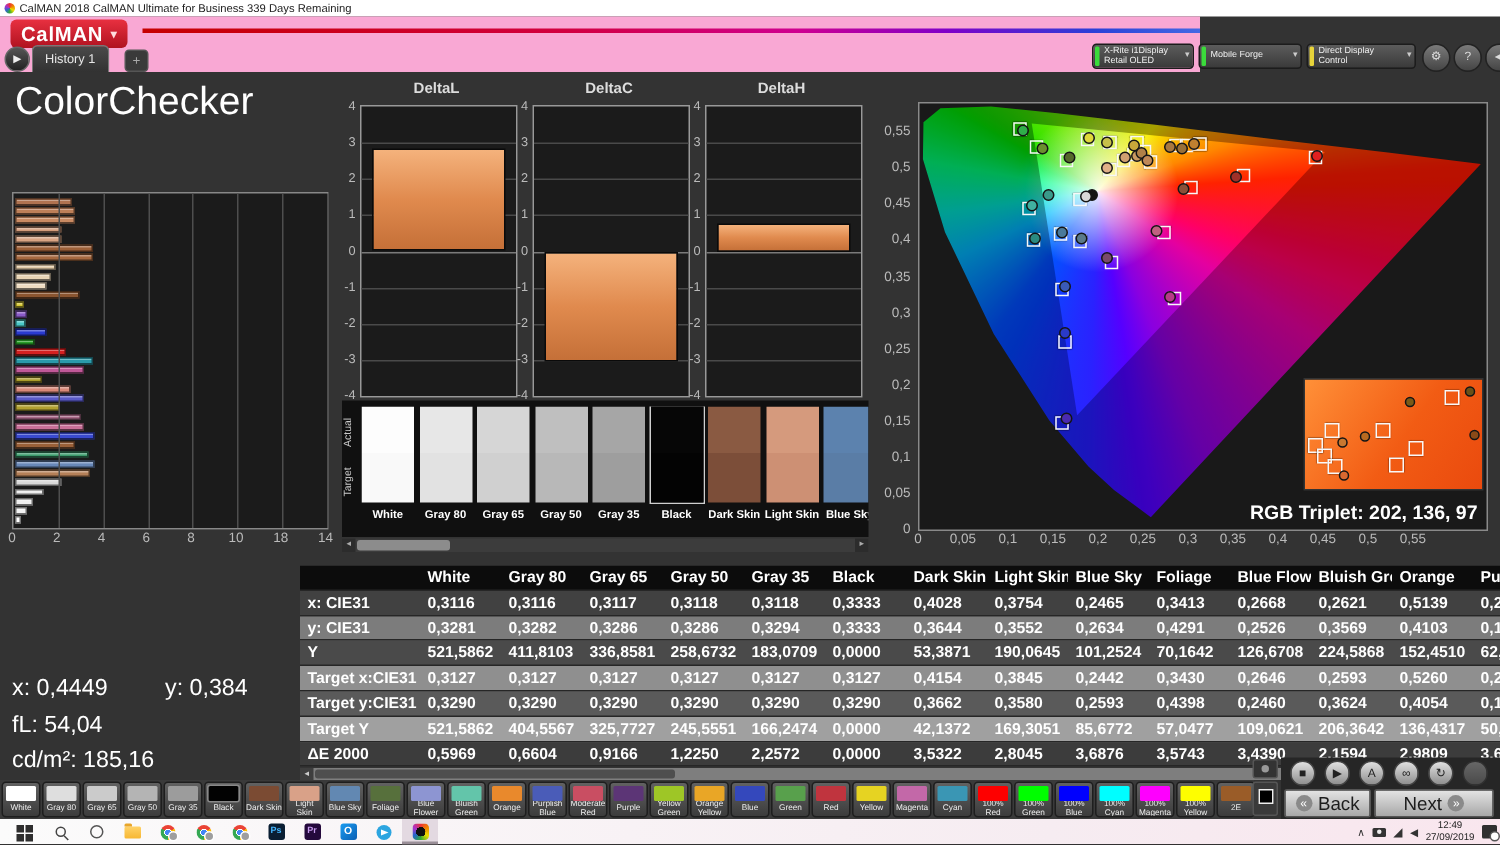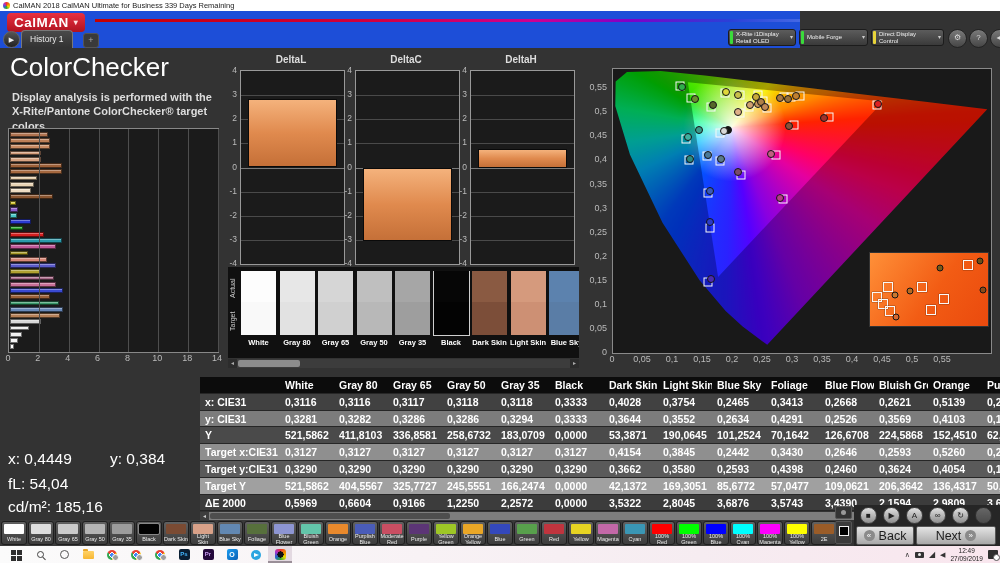--- a/index.html
+++ b/index.html
@@ -5,21 +5,21 @@
   html,body{margin:0;padding:0;background:#000;}
   #screen{position:relative;width:1000px;height:563px;background:#333;overflow:hidden;
           font-family:"Liberation Sans",sans-serif;-webkit-font-smoothing:antialiased;}
   
   #titlebar{position:absolute;left:0;top:0;width:1000px;height:11px;background:#fff;
             display:flex;align-items:center;gap:3px;padding-left:3px;box-sizing:border-box;
             font-size:7.5px;color:#222;}
   .app-ico{width:7px;height:7px;border-radius:50%;
            background:conic-gradient(#e33,#e80,#ed0,#3a3,#36c,#a3c,#e33);}
   
-  #appbar{position:absolute;left:0;top:11px;width:800px;height:37px;background:#1d4ed8;}
+  #appbar{position:absolute;left:0;top:11px;width:800px;height:37px;background:#f9a8d4;}
   #logo{position:absolute;left:7px;top:2px;height:19px;padding:0 7px;border-radius:4px;
         background:linear-gradient(180deg,#e83040,#b01220);color:#fff;font-weight:bold;
         font-size:13.5px;line-height:19px;letter-spacing:.5px;display:flex;align-items:center;gap:5px;}
   #logo .car{font-size:8px;color:#ffdddd;}
   #stripe{position:absolute;left:95px;right:0;top:8px;height:3px;
           background:linear-gradient(90deg,#c60000,#d20040 40%,#cf0090 62%,#8000c8 76%,#2a40d8 90%,#4468e4);}
   #tab-menu{position:absolute;left:3px;top:20px;width:15px;height:15px;border-radius:50%;
             background:linear-gradient(180deg,#555,#222);border:1px solid #666;color:#eee;
             font-size:7px;text-align:center;line-height:15px;}
   #tab{position:absolute;left:21px;top:19px;height:17px;padding:0 8px;border-radius:4px 4px 0 0;
@@ -234,21 +234,20 @@
       <span class="bar" style="background: rgb(232, 212, 58);"></span>
       <span class="lbl">Direct Display Control</span>
       <span class="car">▾</span>
     </div>
     <div class="round" id="rb0">⚙</div>
     <div class="round" id="rb1">?</div>
     <div class="round" id="rb2">◀</div>
   </div>
 
   <div id="cc-title">ColorChecker</div>
-  <div id="cc-desc">Display analysis is performed with the X-Rite/Pantone ColorChecker® target colors.</div>
   <div id="de-plot">
     <div id="de-grid"></div>
     <div id="de-bars">
         <div class="debar-row">
           <div class="debar" style="width: 18.5714%; background: rgb(176, 115, 80);"></div>
         </div>
         <div class="debar-row">
           <div class="debar" style="width: 19.2857%; background: rgb(189, 127, 88);"></div>
         </div>
         <div class="debar-row">
@@ -609,20 +608,21 @@
           <div class="cie-sq" style="left: 52%; top: 78%;"></div>
           <div class="cie-sq" style="left: 63%; top: 63%;"></div>
           <div class="cie-sq" style="left: 83%; top: 17%;"></div>
           <div class="cie-dot" style="left: 21%; top: 57%; background: rgb(200, 120, 48);"></div>
           <div class="cie-dot" style="left: 34%; top: 52%; background: rgb(184, 106, 32);"></div>
           <div class="cie-dot" style="left: 59%; top: 20%; background: rgb(122, 90, 24);"></div>
           <div class="cie-dot" style="left: 93%; top: 11%; background: rgb(106, 80, 24);"></div>
           <div class="cie-dot" style="left: 96%; top: 50%; background: rgb(138, 74, 24);"></div>
           <div class="cie-dot" style="left: 22%; top: 87%; background: rgb(216, 104, 48);"></div>
         </div>
+      <div id="rgb-label">RGB Triplet: 202, 136, 97</div>
     </div>
     <div id="cie-xlabels">
         <span class="cie-xl xtick" style="left: 0%;">0</span>
         <span class="cie-xl xtick" style="left: 7.93651%;">0,05</span>
         <span class="cie-xl xtick" style="left: 15.873%;">0,1</span>
         <span class="cie-xl xtick" style="left: 23.8095%;">0,15</span>
         <span class="cie-xl xtick" style="left: 31.746%;">0,2</span>
         <span class="cie-xl xtick" style="left: 39.6825%;">0,25</span>
         <span class="cie-xl xtick" style="left: 47.619%;">0,3</span>
         <span class="cie-xl xtick" style="left: 55.5556%;">0,35</span>

